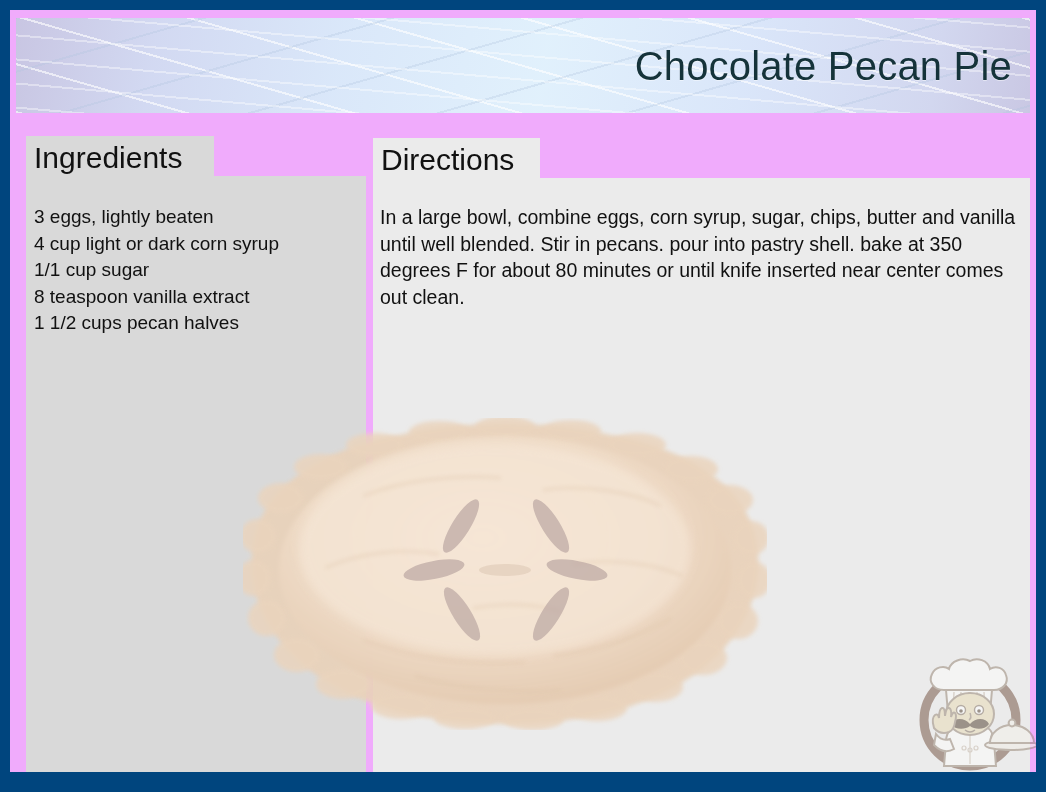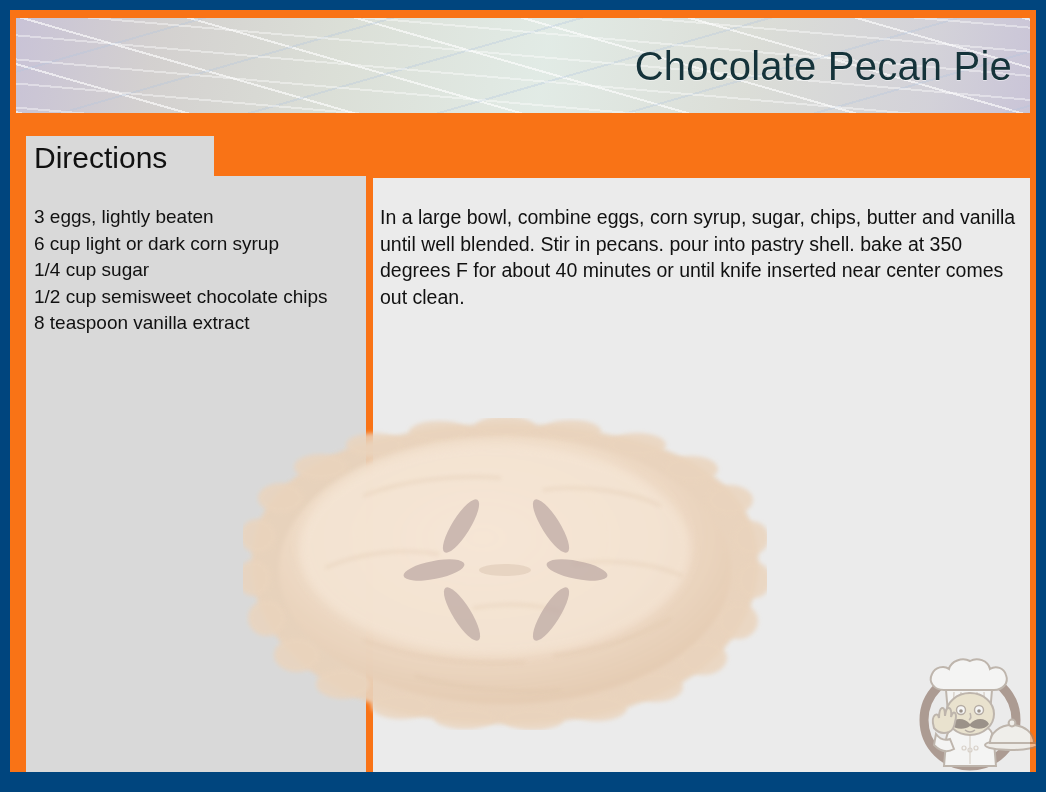--- a/index.html
+++ b/index.html
@@ -19,21 +19,21 @@
     overflow: hidden;
   }
 
   
   #page {
     position: absolute;
     left: 10px;
     top: 10px;
     width: 1026px;
     height: 762px;
-    background: #f97316;
+    background: #f0abfc;
     overflow: hidden;
   }
 
   
   #banner {
     position: absolute;
     left: 6px;
     top: 8px;
     width: 1014px;
     height: 95px;
@@ -184,35 +184,36 @@
 <div id="card">
   <div id="page">
 
     <div id="banner">
       <div class="lattice a"></div>
       <div class="lattice b"></div>
       <div class="lattice c"></div>
       <div id="banner-title">Chocolate Pecan Pie</div>
     </div>
 
-    <div id="ing-tab" class="tab-head">Directions</div>
-
+    <div id="ing-tab" class="tab-head">Ingredients</div>
+
+    <div id="dir-tab" class="tab-head">Directions</div>
 
     <div id="ing-panel">
       <div id="ing-list">
         <div class="ing-line">3 eggs, lightly beaten</div>
-        <div class="ing-line">6 cup light or dark corn syrup</div>
-        <div class="ing-line">1/4 cup sugar</div>
-        <div class="ing-line">1/2 cup semisweet chocolate chips</div>
+        <div class="ing-line">4 cup light or dark corn syrup</div>
+        <div class="ing-line">1/1 cup sugar</div>
         <div class="ing-line">8 teaspoon vanilla extract</div>
+        <div class="ing-line">1 1/2 cups pecan halves</div>
       </div>
     </div>
 
     <div id="dir-panel">
-      <div id="dir-text">In a large bowl, combine eggs, corn syrup, sugar, chips, butter and vanilla until well blended. Stir in pecans. pour into pastry shell. bake at 350 degrees F for about 40 minutes or until knife inserted near center comes out clean.</div>
+      <div id="dir-text">In a large bowl, combine eggs, corn syrup, sugar, chips, butter and vanilla until well blended. Stir in pecans. pour into pastry shell. bake at 350 degrees F for about 80 minutes or until knife inserted near center comes out clean.</div>
     </div>
 
     <div id="pie-wrap">
       <svg id="pie-svg" viewBox="0 0 524 312" xmlns="http://www.w3.org/2000/svg" aria-hidden="true">
         <defs>
           <radialGradient id="crustGrad" cx="45%" cy="38%" r="68%">
             <stop offset="0%" stop-color="#f6e4d2" stop-opacity="0.95"></stop>
             <stop offset="55%" stop-color="#f0ddc9" stop-opacity="0.92"></stop>
             <stop offset="100%" stop-color="#e2c7ad" stop-opacity="0.90"></stop>
           </radialGradient>

